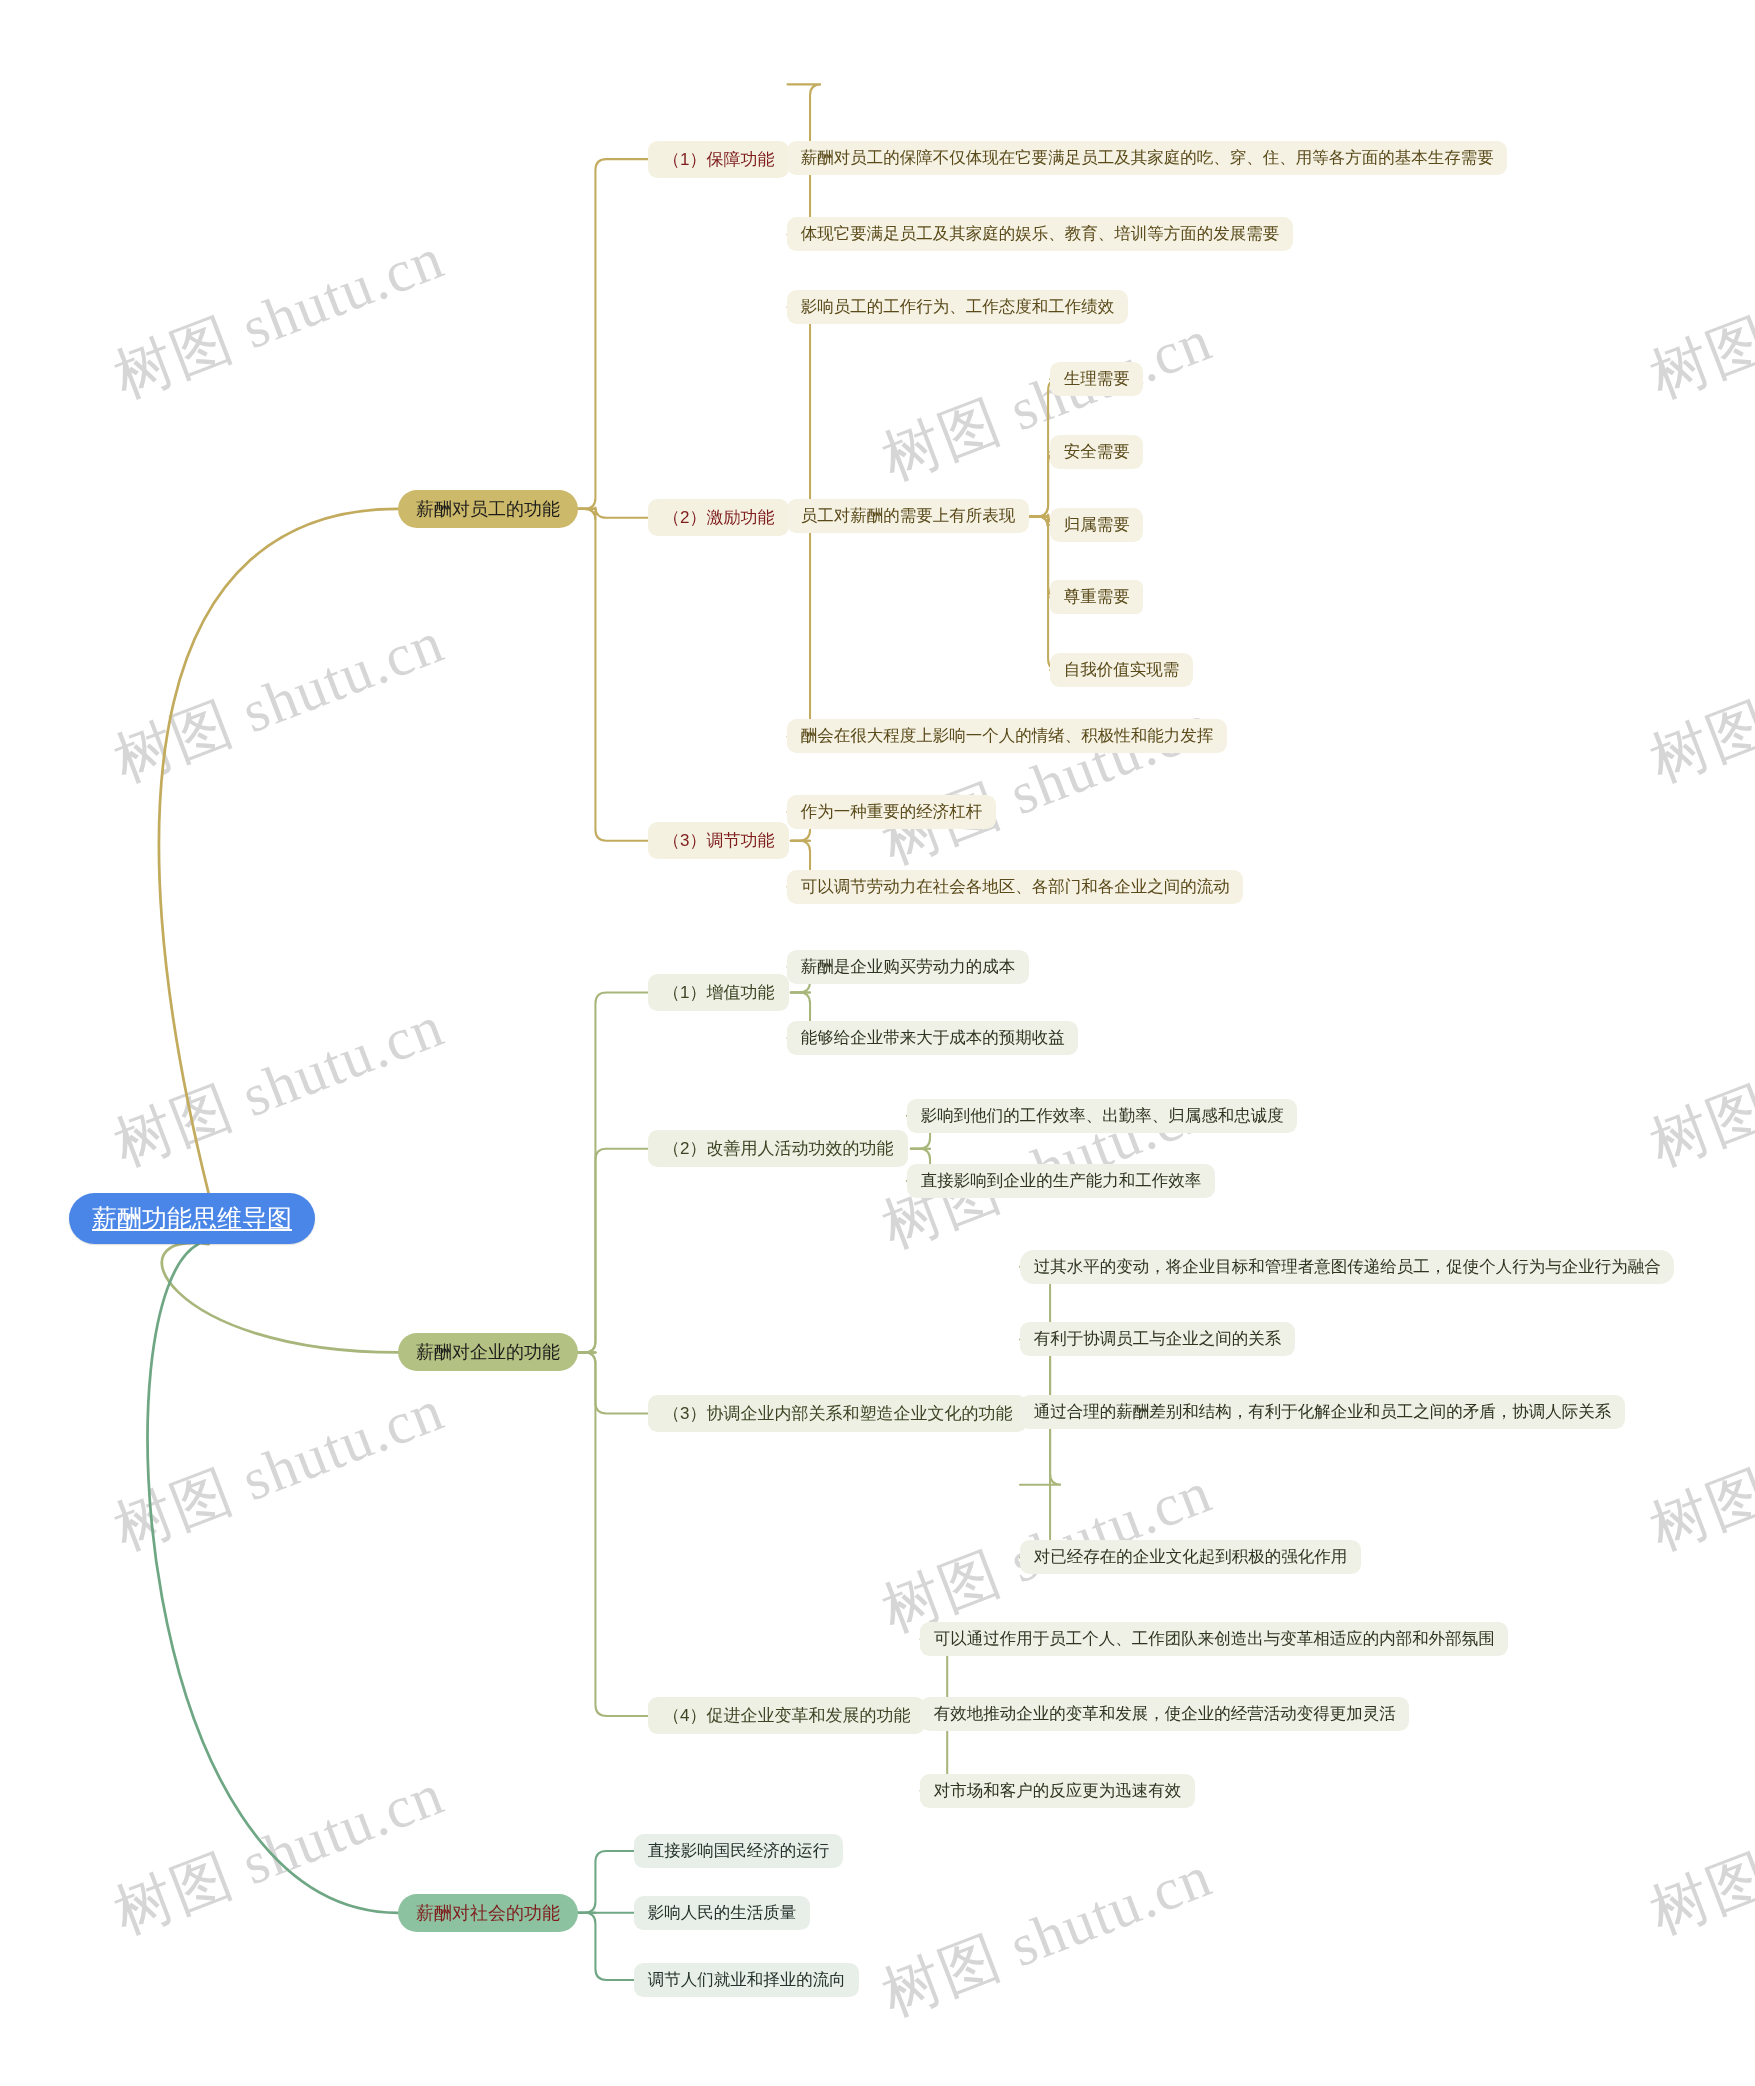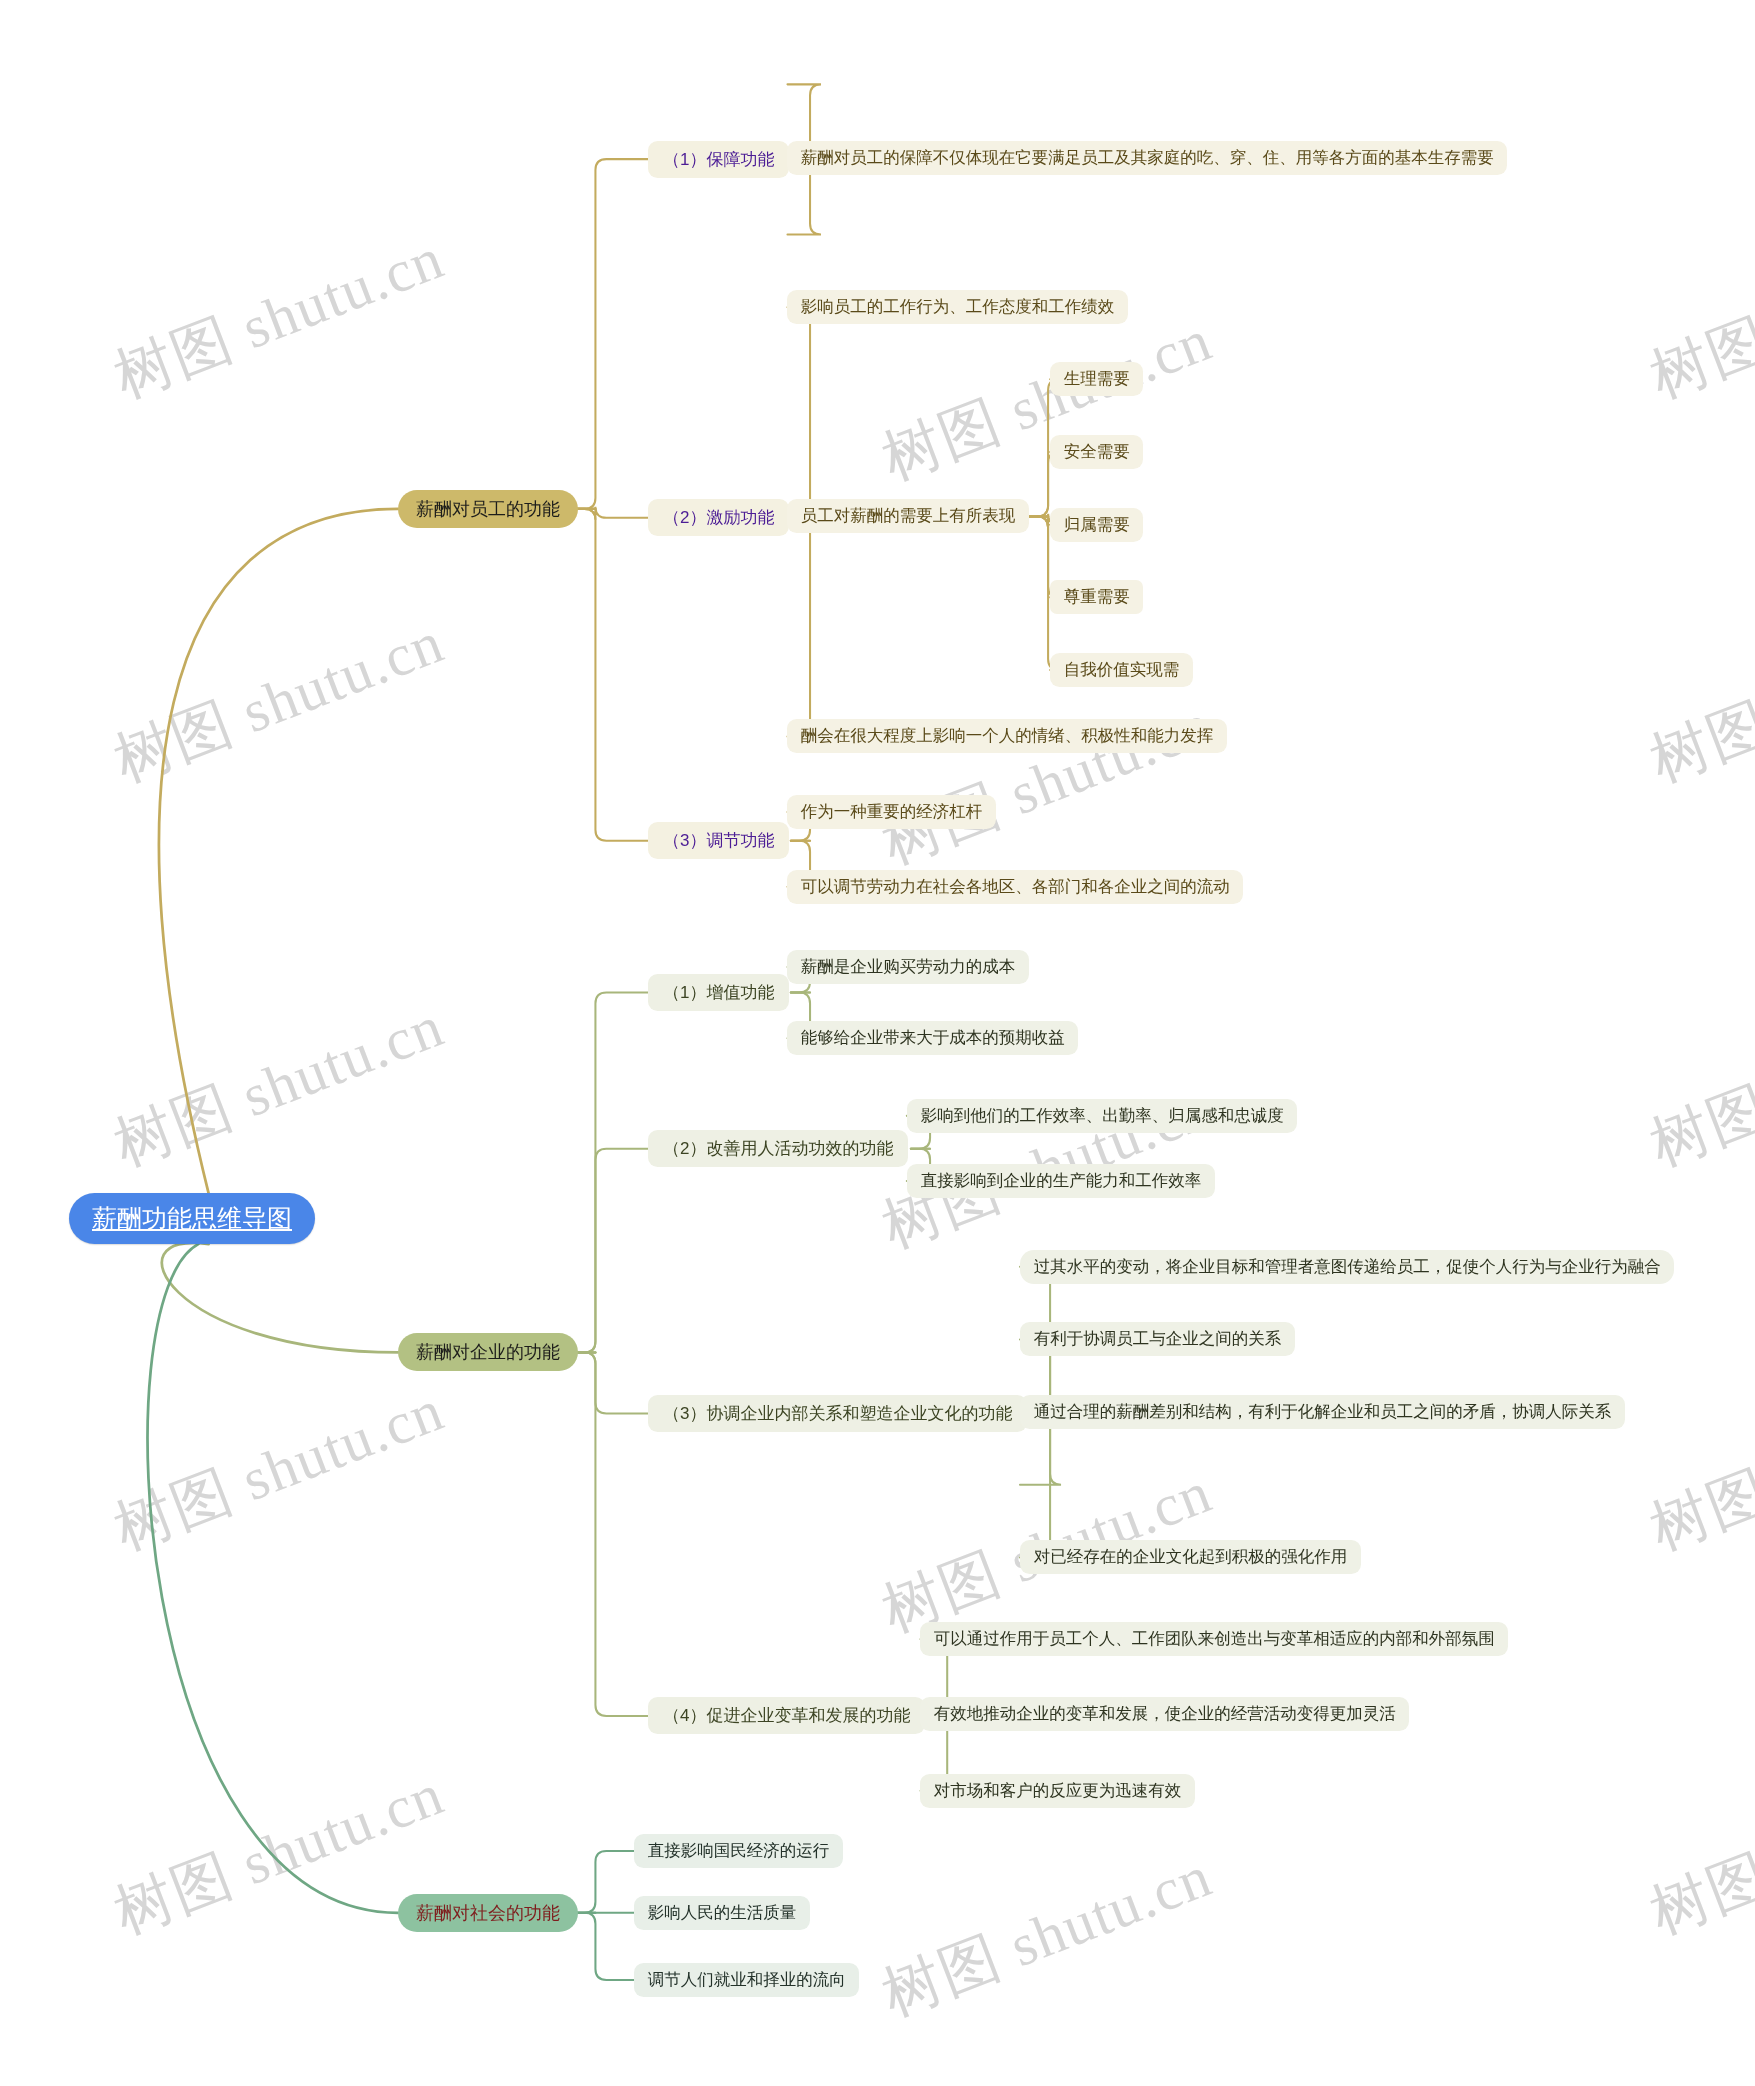--- a/index.html
+++ b/index.html
@@ -9,21 +9,21 @@
   .wm-t{position:absolute;color:#d6d6d6;font-size:59px;font-family:"Liberation Serif","DejaVu Serif",serif;
         transform:rotate(-21deg);transform-origin:left top;white-space:nowrap;letter-spacing:1.4px;}
   #edges{position:absolute;left:0;top:0;width:1756px;height:2087px;z-index:1;pointer-events:none;}
   .node{position:absolute;box-sizing:border-box;display:flex;align-items:center;z-index:2;white-space:nowrap;}
   .node span{display:block;width:100%;}
   .n-root{background:#4a86e8;color:#ffffff;border-radius:685px;font-size:25px;padding:0 23px;
           height:51px;box-shadow:0 0.7px 1.4px rgba(0,0,0,.18);text-decoration:underline;}
   .n-b1{background:#cdb96a;color:#1d1d1b;border-radius:685px;font-size:18px;padding:0 18px;height:38px;}
   .n-b2{background:#b3c183;color:#1d1d1b;border-radius:685px;font-size:18px;padding:0 18px;height:38px;}
   .n-b3{background:#8dc2a0;color:#7f1d1d;border-radius:685px;font-size:18px;padding:0 18px;height:38px;}
-  .n-m1{background:#f4f1e1;color:#4c1d95;border-radius:9.6px;font-size:17px;padding:0 15px;height:37px;}
+  .n-m1{background:#f4f1e1;color:#7f1d1d;border-radius:9.6px;font-size:17px;padding:0 15px;height:37px;}
   .n-m2{background:#eef0e4;color:#3c4423;border-radius:9.6px;font-size:17px;padding:0 15px;height:37px;}
   .n-l1{background:#f5f2e4;color:#5a4a19;border-radius:9.6px;font-size:16.5px;padding:0 13.7px;height:34px;}
   .n-l2{background:#eff1e6;color:#2e3420;border-radius:9.6px;font-size:16.5px;padding:0 13.7px;height:34px;}
   .n-l3{background:#e8efe8;color:#23322a;border-radius:9.6px;font-size:16.5px;padding:0 13.7px;height:34px;}
 </style>
 </head>
 <body>
 
 <div id="stage">
 
@@ -123,20 +123,23 @@
   <div class="node n-b1" style="left:398px;top:490px;">
     <span>薪酬对员工的功能</span>
   </div>
 
   <div class="node n-m1" style="left:648px;top:141px;">
     <span>（1）保障功能</span>
   </div>
   <div class="node n-l1" style="left:787px;top:141px;">
     <span>薪酬对员工的保障不仅体现在它要满足员工及其家庭的吃、穿、住、用等各方面的基本生存需要</span>
   </div>
+  <div class="node n-l1" style="left:787px;top:217px;">
+    <span>体现它要满足员工及其家庭的娱乐、教育、培训等方面的发展需要</span>
+  </div>
 
   <div class="node n-m1" style="left:648px;top:499px;">
     <span>（2）激励功能</span>
   </div>
   <div class="node n-l1" style="left:787px;top:290px;">
     <span>影响员工的工作行为、工作态度和工作绩效</span>
   </div>
   <div class="node n-l1" style="left:787px;top:499px;">
     <span>员工对薪酬的需要上有所表现</span>
   </div>

